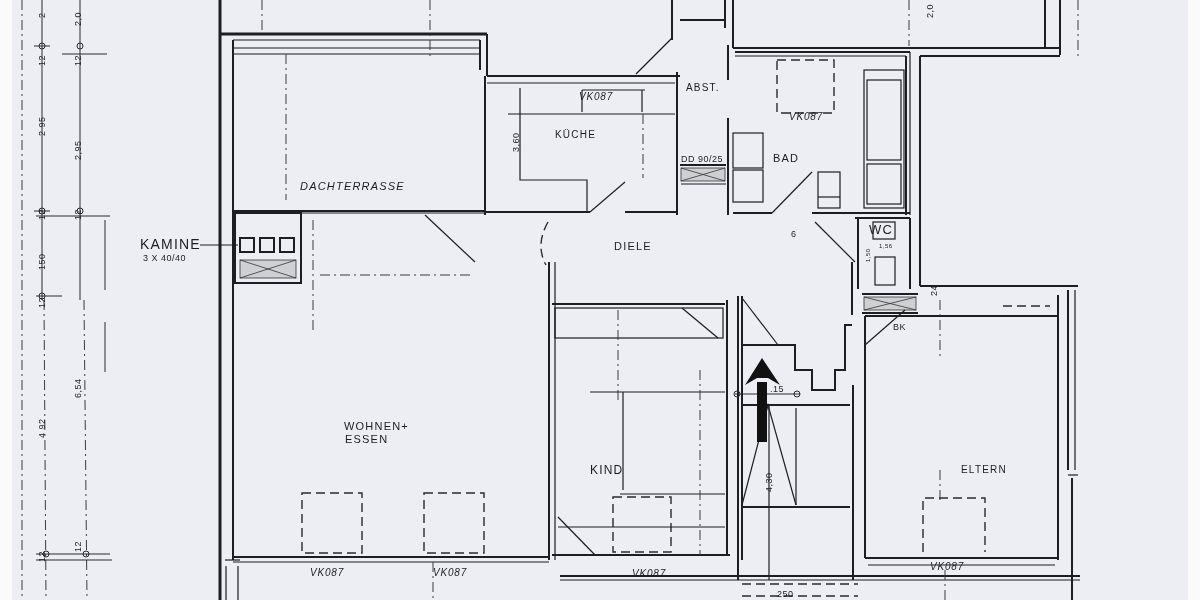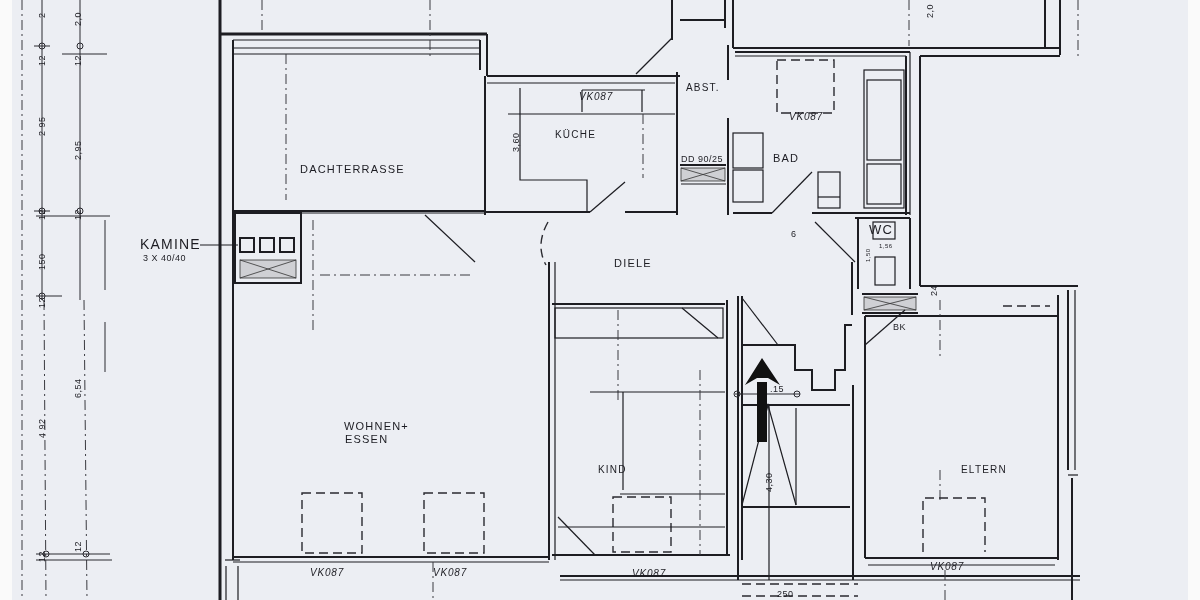--- a/index.html
+++ b/index.html
@@ -271,29 +271,29 @@
 <div class="lbl small vert" style="left:36px; top:438px;">4 92</div>
 <div class="lbl small vert" style="left:36px; top:562px;">12</div>
 
 <div class="lbl small vert" style="left:72px; top:26px;">2,0</div>
 <div class="lbl small vert" style="left:72px; top:66px;">12</div>
 <div class="lbl small vert" style="left:72px; top:160px;">2,95</div>
 <div class="lbl small vert" style="left:72px; top:220px;">12</div>
 <div class="lbl small vert" style="left:72px; top:398px;">6,54</div>
 <div class="lbl small vert" style="left:72px; top:552px;">12</div>
 
-<div class="lbl" style="left:300px; top:163px;">DACHTERRASSE</div>
+<div class="lbl" style="left:300px; top:180px;font-style:italic;">DACHTERRASSE</div>
 <div class="lbl" style="left:555px; top:129px; font-size:10px;">KÜCHE</div>
 <div class="lbl" style="left:686px; top:82px; font-size:10px;">ABST.</div>
 <div class="lbl" style="left:773px; top:152px;">BAD</div>
 <div class="lbl" style="left:869px; top:224px; font-size:13px;">WC</div>
-<div class="lbl" style="left:614px; top:257px;">DIELE</div>
+<div class="lbl" style="left:614px; top:240px;">DIELE</div>
 <div class="lbl" style="left:344px; top:420px;">WOHNEN+</div>
 <div class="lbl" style="left:345px; top:433px;">ESSEN</div>
-<div class="lbl" style="left:590px; top:464px; font-size:10px;margin-left:8px;">KIND</div>
+<div class="lbl" style="left:590px; top:464px; font-size:12px;">KIND</div>
 <div class="lbl" style="left:961px; top:464px; font-size:10px;">ELTERN</div>
 
 <div class="lbl" style="left:140px; top:238px; font-size:14px;">KAMINE</div>
 <div class="lbl small" style="left:143px; top:252px;text-align:center;">3 X 40/40</div>
 <div class="lbl small" style="left:681px; top:153px;">DD 90/25</div>
 
 <div class="lbl hand" style="left:579px; top:55px;">VK087</div>
 <div class="lbl hand" style="left:789px; top:75px;">VK087</div>
 <div class="lbl hand" style="left:310px; top:531px;">VK087</div>
 <div class="lbl hand" style="left:433px; top:531px;">VK087</div>

